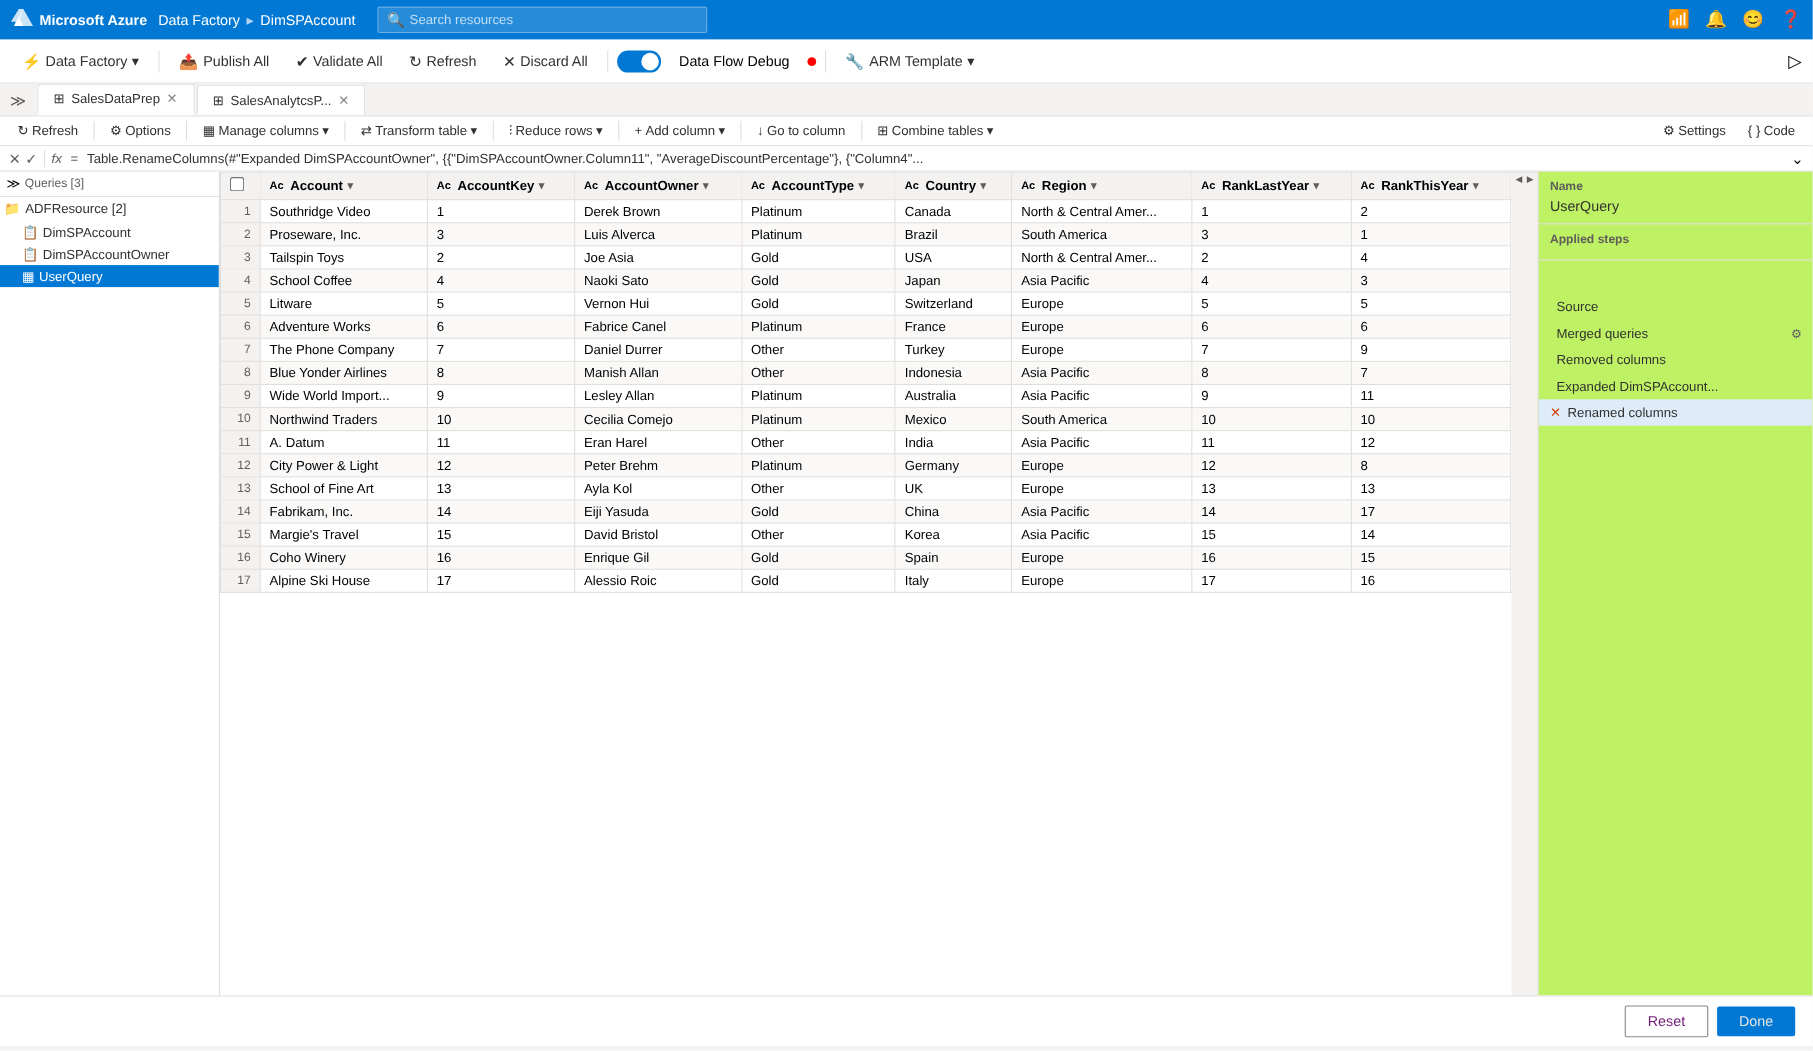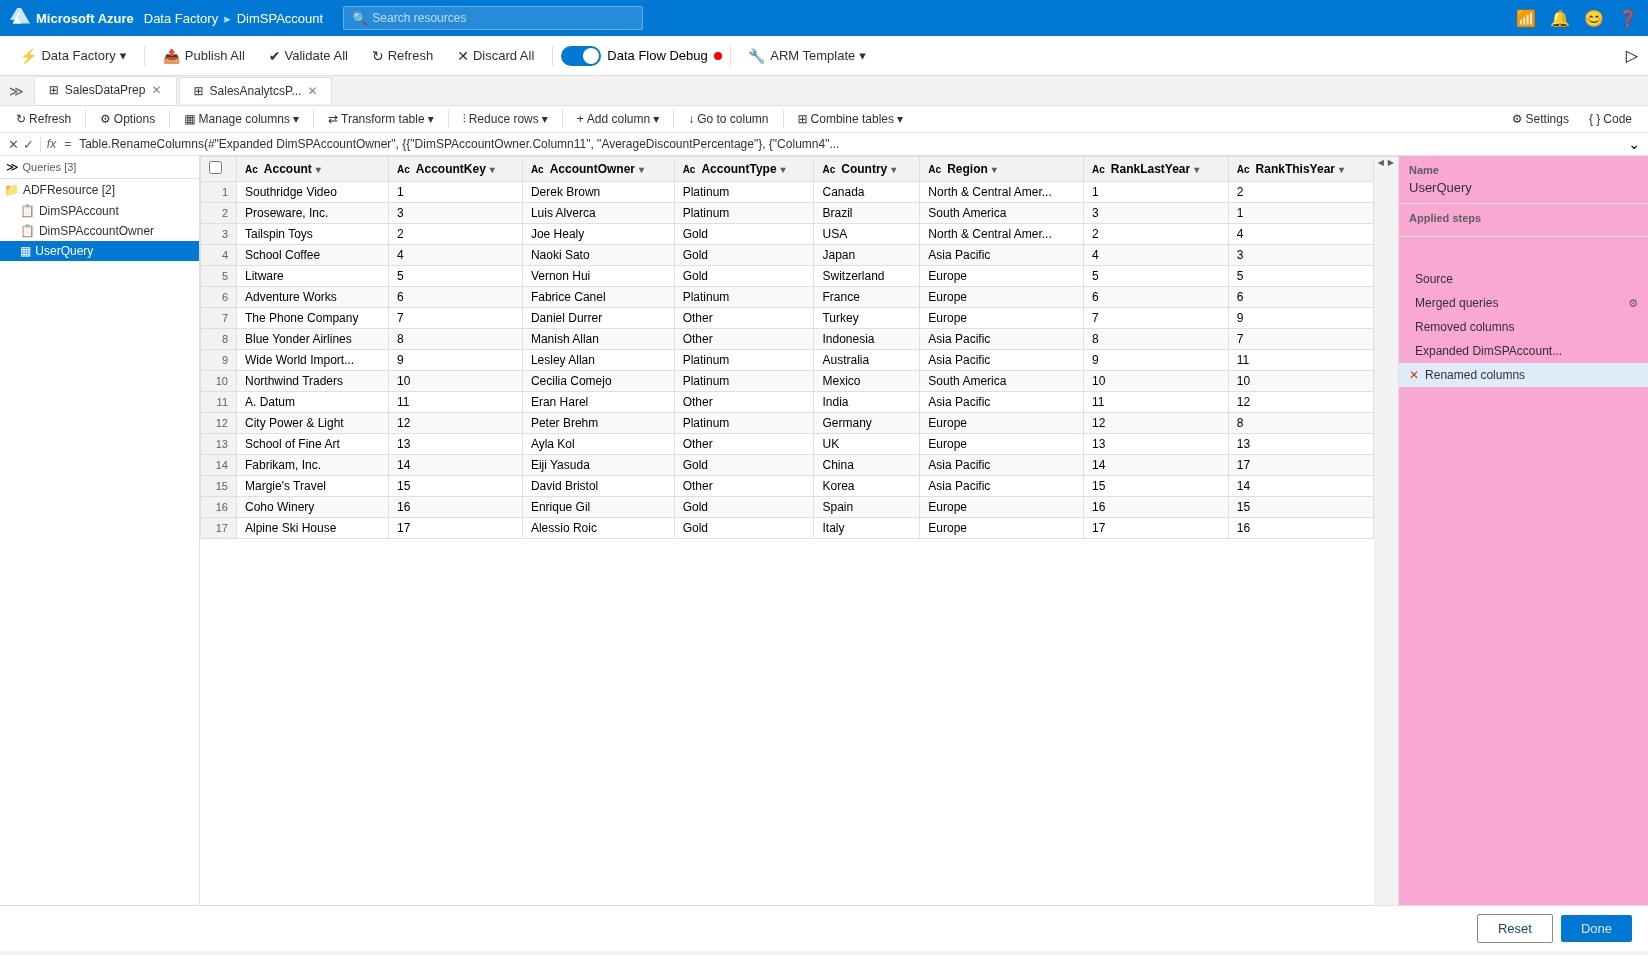--- a/index.html
+++ b/index.html
@@ -32,21 +32,21 @@
       display: flex; align-items: center; background: white;
       border-bottom: 1px solid #e1dfdd; padding: 4px 10px; gap: 4px; height: 40px;
     }
     .stool-btn {
       display: flex; align-items: center; gap: 4px; padding: 4px 10px;
       border: none; background: transparent; cursor: pointer; font-size: 13px;
       color: #323130; border-radius: 2px;
     }
     .stool-btn .icon { font-size: 14px; }
     .stool-separator { width: 1px; height: 20px; background: #e1dfdd; margin: 0 4px; }
-    .toggle-container { display: flex; align-items: center; gap: 6px; }
+    .toggle-container { display: flex; align-items: center; gap: 16px; }
     .toggle {
       width: 40px; height: 20px; background: #0078d4; border-radius: 10px;
       position: relative; cursor: pointer;
     }
     .toggle-knob {
       width: 16px; height: 16px; background: white; border-radius: 50%;
       position: absolute; top: 2px; right: 2px;
     }
     .debug-dot { width: 8px; height: 8px; background: red; border-radius: 50%; }
 
@@ -148,21 +148,21 @@
       font-size: 11px; min-width: 30px; padding: 3px 6px;
       border: 1px solid #e1dfdd;
     }
     .row-num-header {
       background: #f3f2f1; border: 1px solid #e1dfdd; padding: 4px 6px;
       width: 36px;
     }
 
     
     .right-panel {
-      width: 250px; background: #f9a8d4; border-left: 1px solid #e1dfdd;
+      width: 250px; background: #bef264; border-left: 1px solid #e1dfdd;
       display: flex; flex-direction: column; overflow: hidden; flex-shrink: 0;
     }
     .right-panel-section { padding: 8px 10px; border-bottom: 1px solid #e1dfdd; }
     .right-panel-label { font-size: 11px; font-weight: 600; color: #605e5c; margin-bottom: 4px; }
     .right-panel-value { font-size: 13px; color: #323130; }
     .steps-list { flex: 1; overflow: auto; margin-top: 30px; }
     .step-item {
       display: flex; align-items: center; padding: 5px 10px; gap: 6px;
       font-size: 12px; cursor: pointer; color: #323130;
     }
@@ -172,21 +172,21 @@
     .step-gear { font-size: 11px; color: #605e5c; margin-left: auto; }
 
     
     .bottom-bar {
       display: flex; justify-content: flex-end; align-items: center;
       background: white; border-top: 1px solid #e1dfdd; padding: 8px 16px; gap: 8px;
       height: 46px; flex-shrink: 0;
     }
     .btn-reset {
       padding: 6px 20px; border: 1px solid #8a8886; background: white;
-      cursor: pointer; font-size: 13px; border-radius: 2px; color: #0c4a6e;
+      cursor: pointer; font-size: 13px; border-radius: 2px; color: #701a75;
     }
     .btn-done {
       padding: 6px 20px; border: none; background: #0078d4;
       cursor: pointer; font-size: 13px; border-radius: 2px; color: #e5e5e5;
     }
 
     
     .top-right-tools {
       display: flex; align-items: center; gap: 4px; margin-left: auto;
     }
@@ -478,21 +478,21 @@
                 <td>Platinum</td>
                 <td>Brazil</td>
                 <td>South America</td>
                 <td>3</td>
                 <td>1</td>
               </tr>
               <tr>
                 <td class="row-num-cell">3</td>
                 <td>Tailspin Toys</td>
                 <td>2</td>
-                <td>Joe Healy</td>
+                <td>Joe Asia</td>
                 <td>Gold</td>
                 <td>USA</td>
                 <td>North &amp; Central Amer...</td>
                 <td>2</td>
                 <td>4</td>
               </tr>
               <tr>
                 <td class="row-num-cell">4</td>
                 <td>School Coffee</td>
                 <td>4</td>

